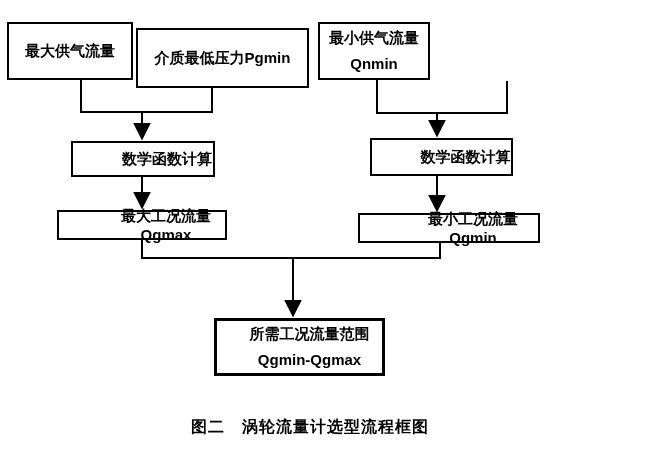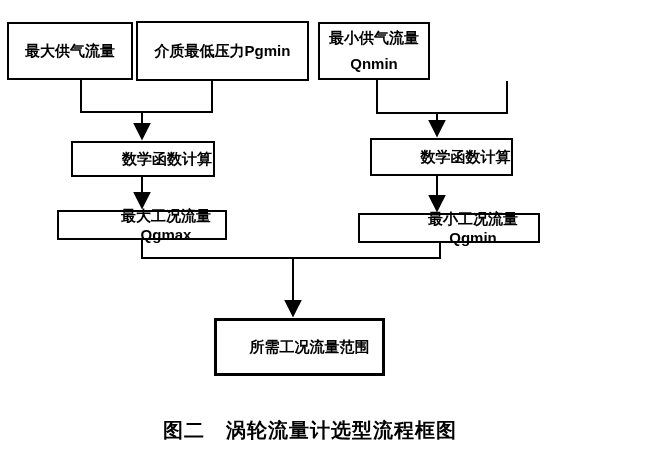--- a/index.html
+++ b/index.html
@@ -24,42 +24,42 @@
     font-weight: bold;
     font-size: 15px;
     line-height: 26px;
     box-sizing: border-box;
     z-index: 2;
   }
   .node.single { line-height: normal; padding-left: 48px; }
   .node.thick { border-width: 3px; }
   
   #n-qnmax      { left: 7px;   top: 22px;  width: 126px; height: 58px; }
-  #n-pgmin      { left: 136px; top: 21px;  width: 173px; height: 60px; }
+  #n-pgmin      { left: 136px; top: 28px;  width: 173px; height: 60px; }
   #n-qnmin      { left: 318px; top: 22px;  width: 112px; height: 58px; }
   #n-pgmax      { left: 440px; top: 22px;  width: 178px; height: 59px; }
   #n-math-l     { left: 71px;  top: 141px; width: 144px; height: 36px; }
   #n-math-r     { left: 370px; top: 138px; width: 143px; height: 38px; }
   #n-qgmax      { left: 57px;  top: 210px; width: 170px; height: 30px; }
   #n-qgmin      { left: 358px; top: 213px; width: 182px; height: 30px; }
   #n-result     { left: 214px; top: 318px; width: 171px; height: 58px; padding-left: 20px; }
   .edges {
     position: absolute;
     left: 0; top: 0;
     z-index: 1;
   }
   .edges line { stroke: #000000; stroke-width: 2; }
   .caption {
     position: absolute;
     left: 0;
     top: 417px;
     width: 620px;
     text-align: center;
     font-weight: bold;
-    font-size: 20px;
+    font-size: 16px;
     letter-spacing: 1px;
   }
 </style>
 </head>
 <body>
 
 <div class="canvas">
 
   <svg class="edges" width="645" height="460">
     <defs>
@@ -120,17 +120,18 @@
   <div class="node single" id="n-qgmax">
     <span>最大工况流量Qgmax</span>
   </div>
 
   <div class="node single" id="n-qgmin">
     <span>最小工况流量Qgmin</span>
   </div>
 
   <div class="node thick" id="n-result">
     <span>所需工况流量范围</span>
+    <span>Qgmin-Qgmax</span>
   </div>
 
   <div class="caption">图二　涡轮流量计选型流程框图</div>
 
 </div>
 
 </body></html>

